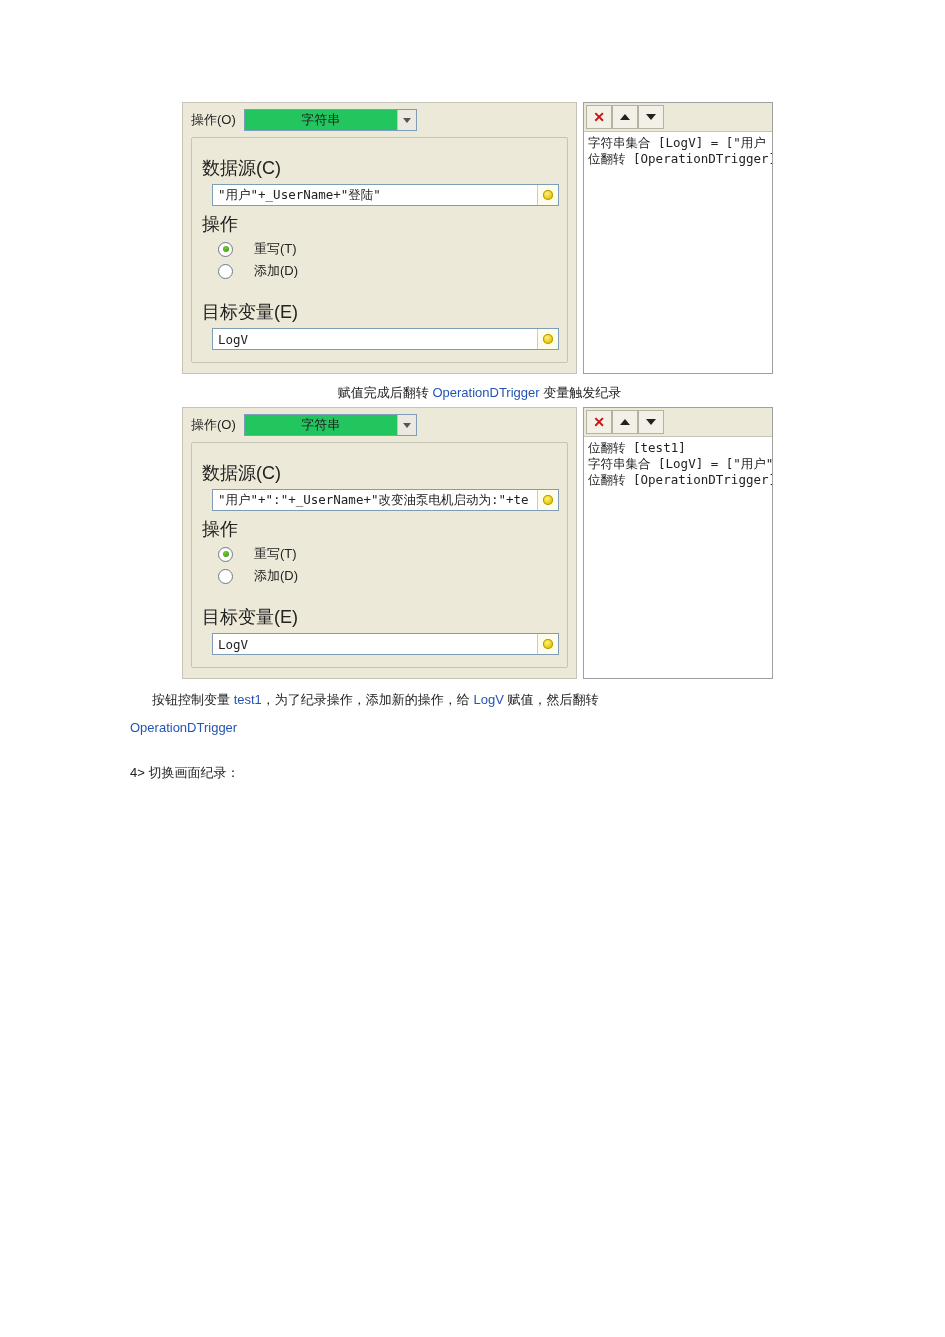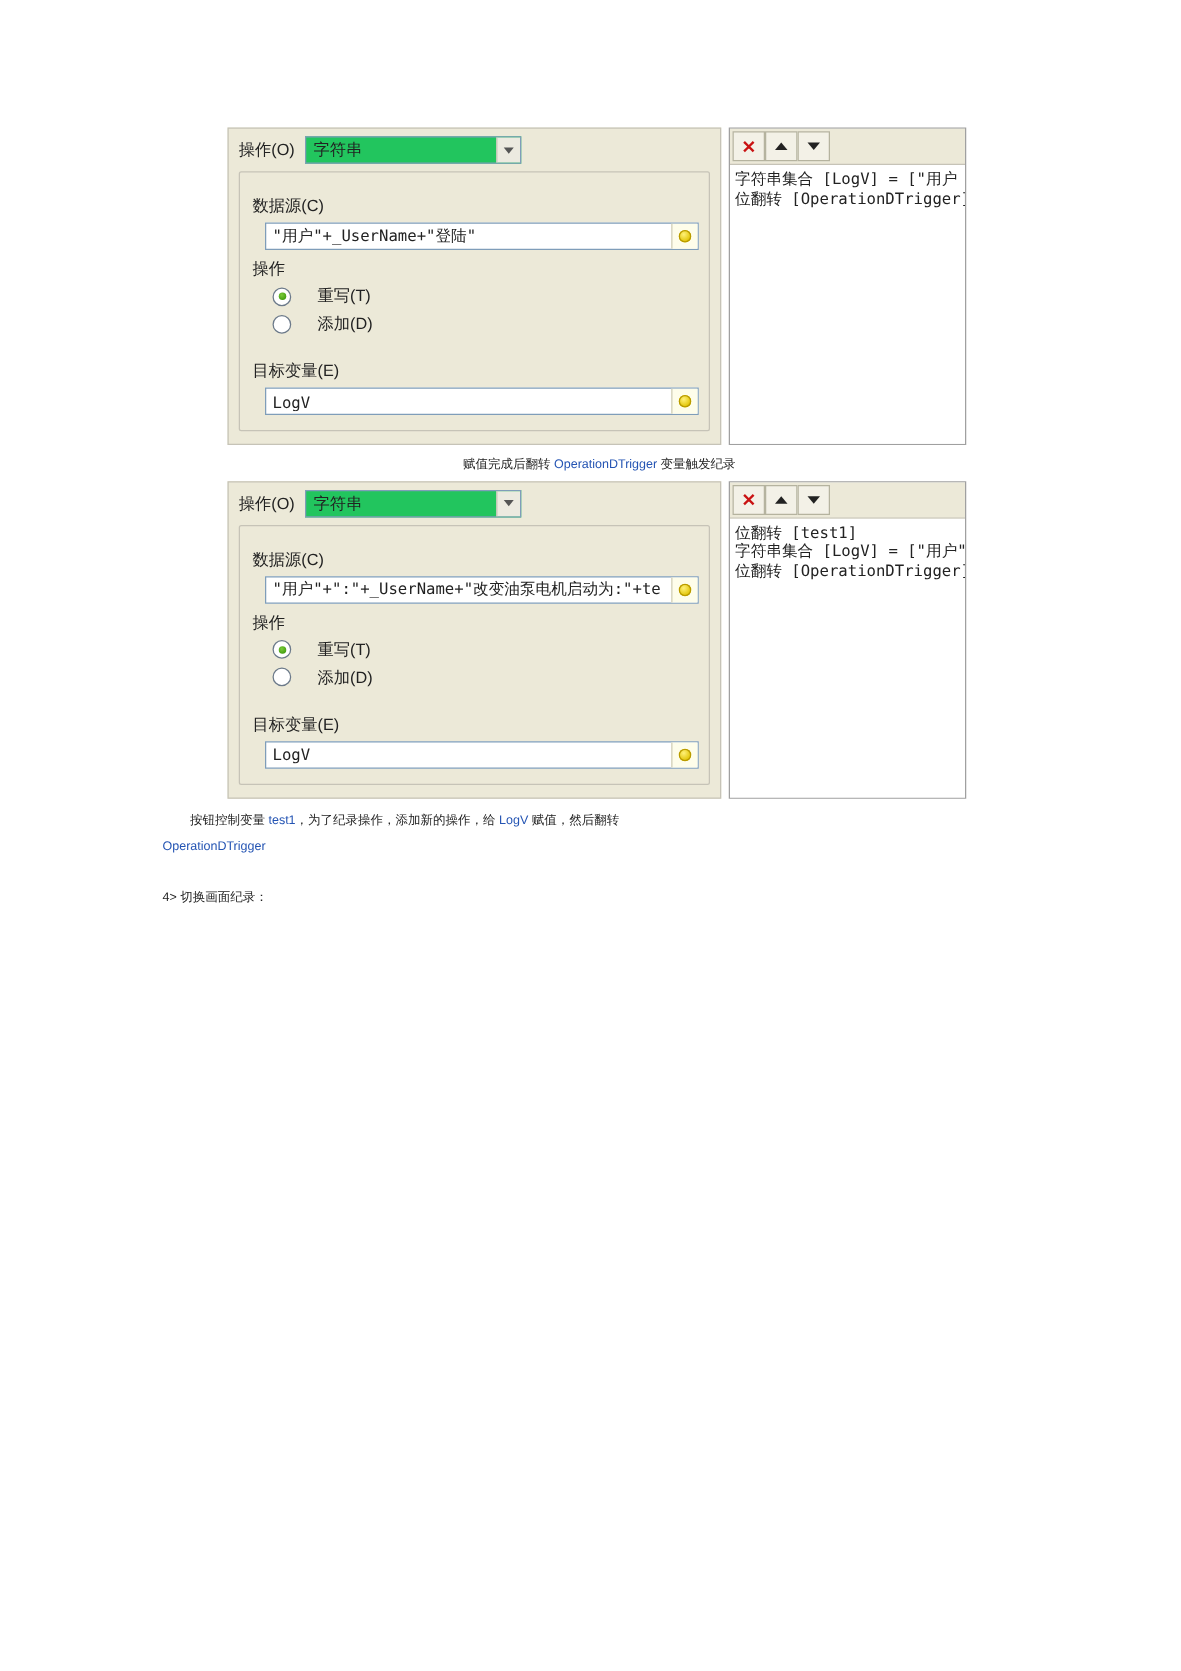--- a/index.html
+++ b/index.html
@@ -34,20 +34,21 @@
     box-sizing: border-box;
     padding: 0;
     display: flex;
     flex-direction: column;
   }
   .toprow {
     display: flex;
     align-items: center;
     gap: 8px;
     padding: 2px 0 10px 0;
+    text-align: center;
   }
   .lbl {
     font-size: 13px;
     color: #222;
   }
   .dropdown {
     display: inline-flex;
     align-items: center;
     background: #22c55e;
     border: 1px solid #7f9db9;
@@ -75,21 +76,21 @@
     border-top: 5px solid #555;
   }
   .subpanel {
     background: #ece9d8;
     border: 1px solid #c6c3b7;
     border-radius: 2px;
     padding: 12px 8px 6px 8px;
     margin-top: -4px;
   }
   .section-label {
-    font-size: 13px;
+    font-size: 18px;
     color: #222;
     margin: 6px 0 4px 2px;
   }
   .textinput {
     display: flex;
     align-items: center;
     background: #fff;
     border: 1px solid #7f9db9;
     height: 22px;
     box-sizing: border-box;
@@ -178,21 +179,21 @@
     flex: 1;
     background: #fff;
     padding: 3px 4px;
     font-size: 12.5px;
     font-family: "SimSun", monospace;
     line-height: 1.25;
     white-space: nowrap;
     overflow: hidden;
   }
   .doc-line {
-    font-size: 10px;
+    font-size: 13px;
     line-height: 1.65;
     margin: 4px 0;
   }
   .centered {
     text-align: center;
     margin-left: 52px;
     width: 595px;
   }
   .blue { color: #2454b3; }
   .body-text {

